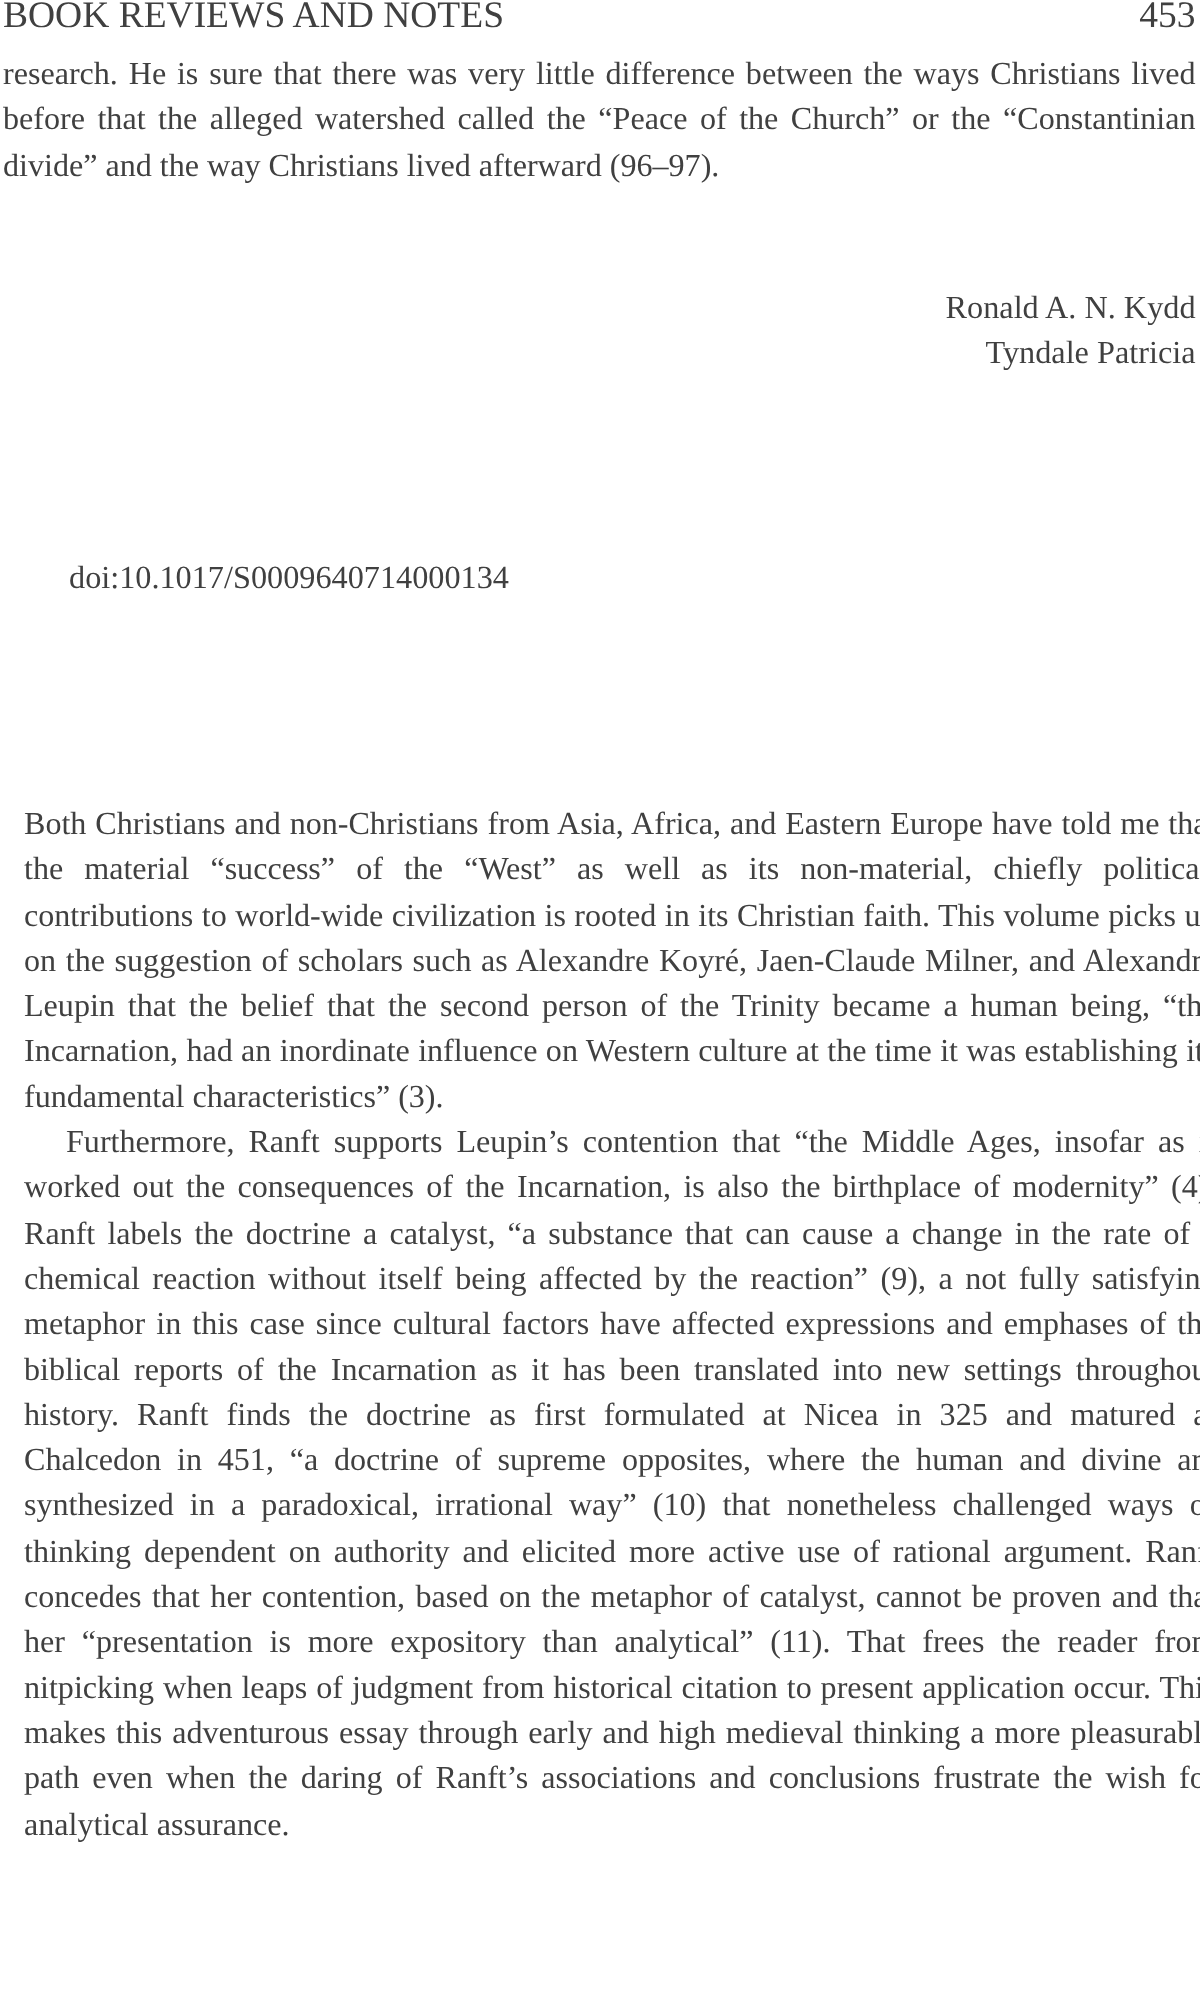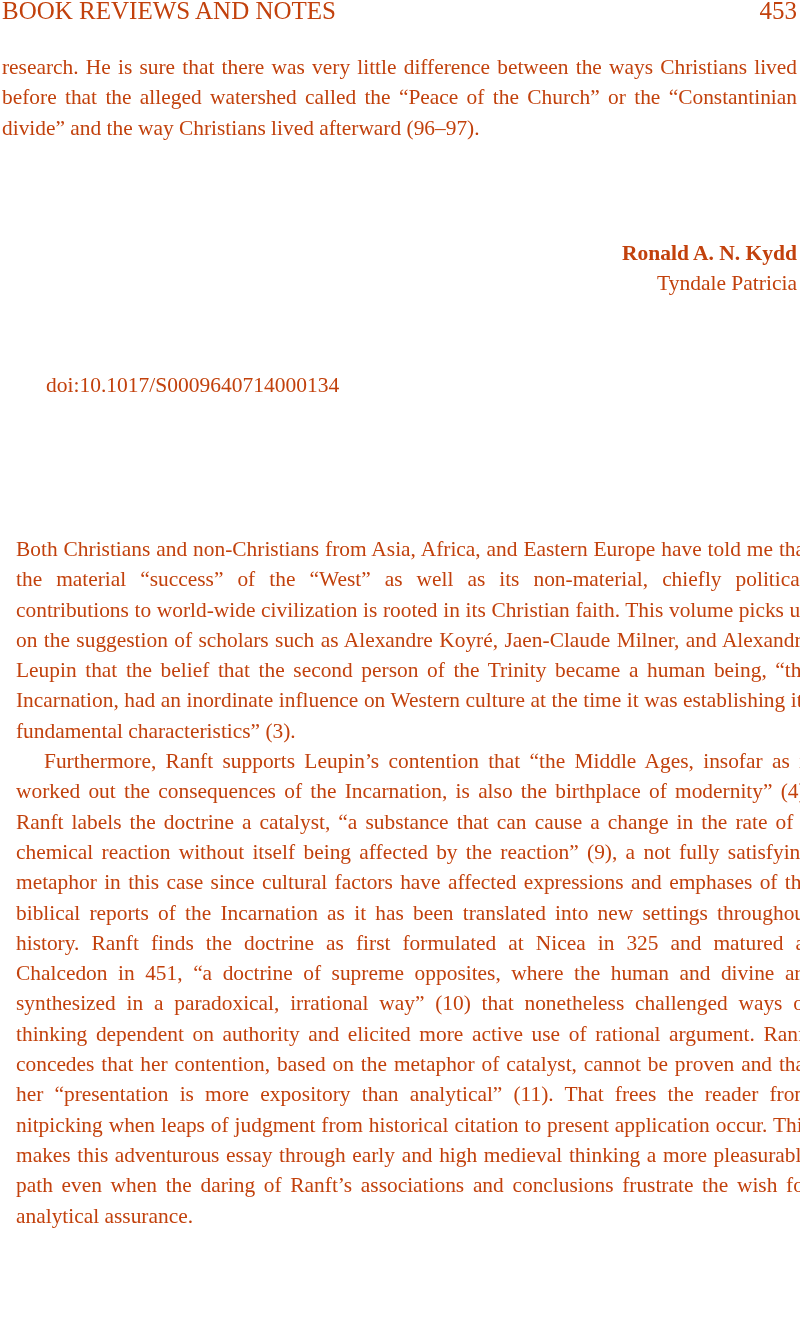--- a/index.html
+++ b/index.html
@@ -5,57 +5,56 @@
   html, body {
     margin: 0;
     padding: 0;
     background: #ffffff;
   }
   .page {
     position: relative;
     width: 800px;
     height: 1333px;
     background: #ffffff;
-    color: #c2410c;
+    color: #404040;
     font-family: "Liberation Serif", "DejaVu Serif", serif;
     overflow: hidden;
   }
   .running-head {
     position: absolute;
     top: -2px;
     left: 2px;
     width: 795px;
     display: flex;
     justify-content: space-between;
     align-items: baseline;
     font-size: 25px;
     line-height: 26px;
     white-space: nowrap;
   }
   .cont-para {
     position: absolute;
-    top: 52px;
+    top: 34px;
     left: 2px;
     width: 795px;
     font-size: 21.4px;
     line-height: 30.3px;
     text-align: justify;
   }
   .signature {
     position: absolute;
     top: 190px;
     right: 3px;
     text-align: right;
     font-size: 21.5px;
     line-height: 30px;
   }
   .signature .name {
-    font-weight: bold;
+    font-weight: normal;
     display: block;
-    margin-top: 48px;
   }
   .signature .affiliation {
     display: block;
   }
   .citation {
     position: absolute;
     top: 368px;
     left: 46px;
     width: 751px;
     font-size: 21.5px;

